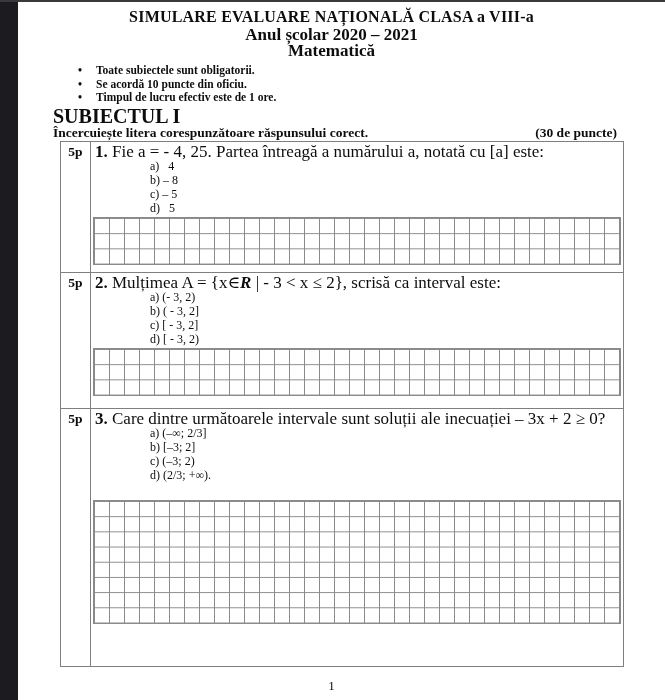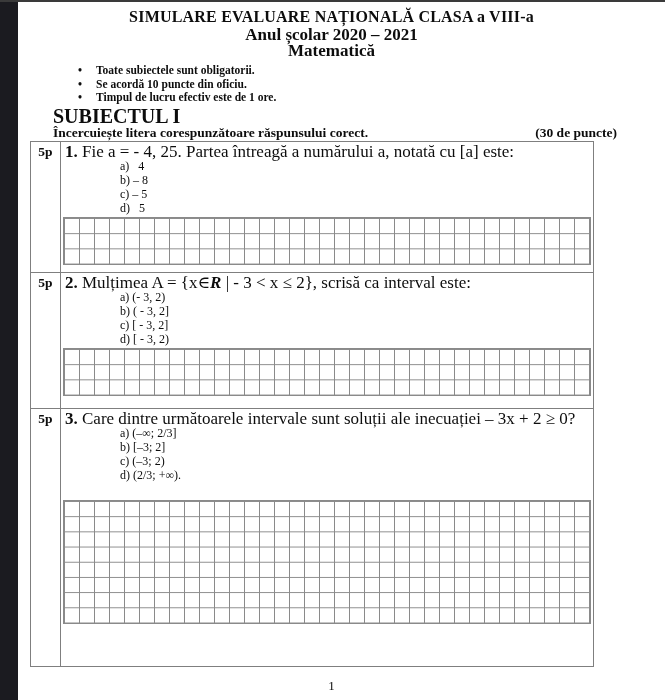--- a/index.html
+++ b/index.html
@@ -22,21 +22,21 @@
   .notes{margin:6px 0 0 70px;font-weight:bold;font-size:11.5px;}
   .note-row{display:flex;line-height:13.5px;}
   .note-bullet{width:18px;flex:0 0 18px;}
 
   .section-title{margin:3px 0 0 45px;font-weight:bold;font-size:20px;line-height:17px;}
   .instruction-row{display:flex;justify-content:space-between;align-items:flex-end;
     margin-left:45px;width:564px;box-sizing:border-box;
     font-weight:bold;font-size:13.5px;line-height:16px;}
   .instruction{}
 
-  .qtable{margin-left:22px;width:564px;box-sizing:border-box;border:1px solid #7f7f7f;}
+  .qtable{margin-left:52px;width:564px;box-sizing:border-box;border:1px solid #7f7f7f;}
   .qrow{display:flex;box-sizing:border-box;border-bottom:1px solid #7f7f7f;}
   .qrow:last-child{border-bottom:none;}
   .row-h1{height:131px;}
   .row-h2{height:136px;}
   .row-h3{height:257px;}
   .pts-cell{width:30px;flex:0 0 30px;box-sizing:border-box;border-right:1px solid #7f7f7f;
     font-weight:bold;font-size:13.5px;text-align:center;padding-top:2px;}
   .q-cell{flex:1;box-sizing:border-box;padding:2px 4px 0 4px;min-width:0;}
   .q-line{font-size:17px;line-height:15px;}
   .q-num{font-weight:bold;}

